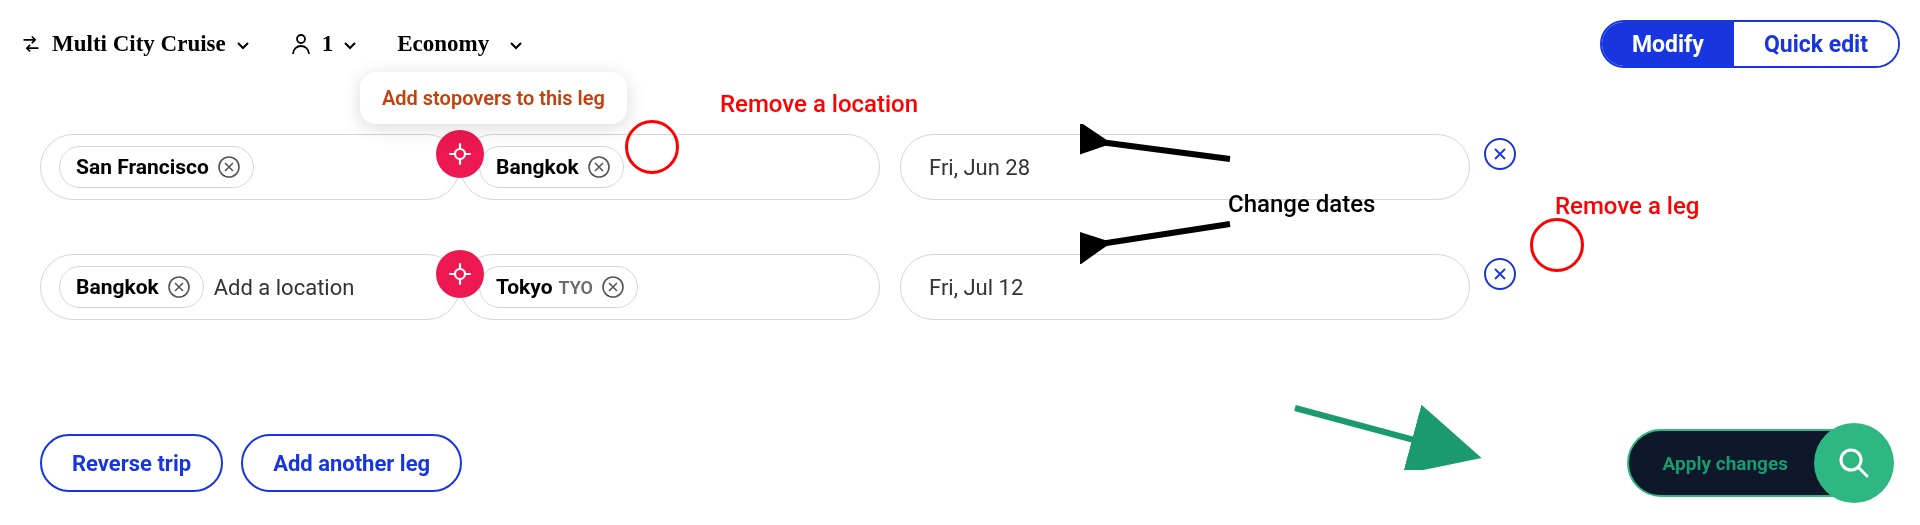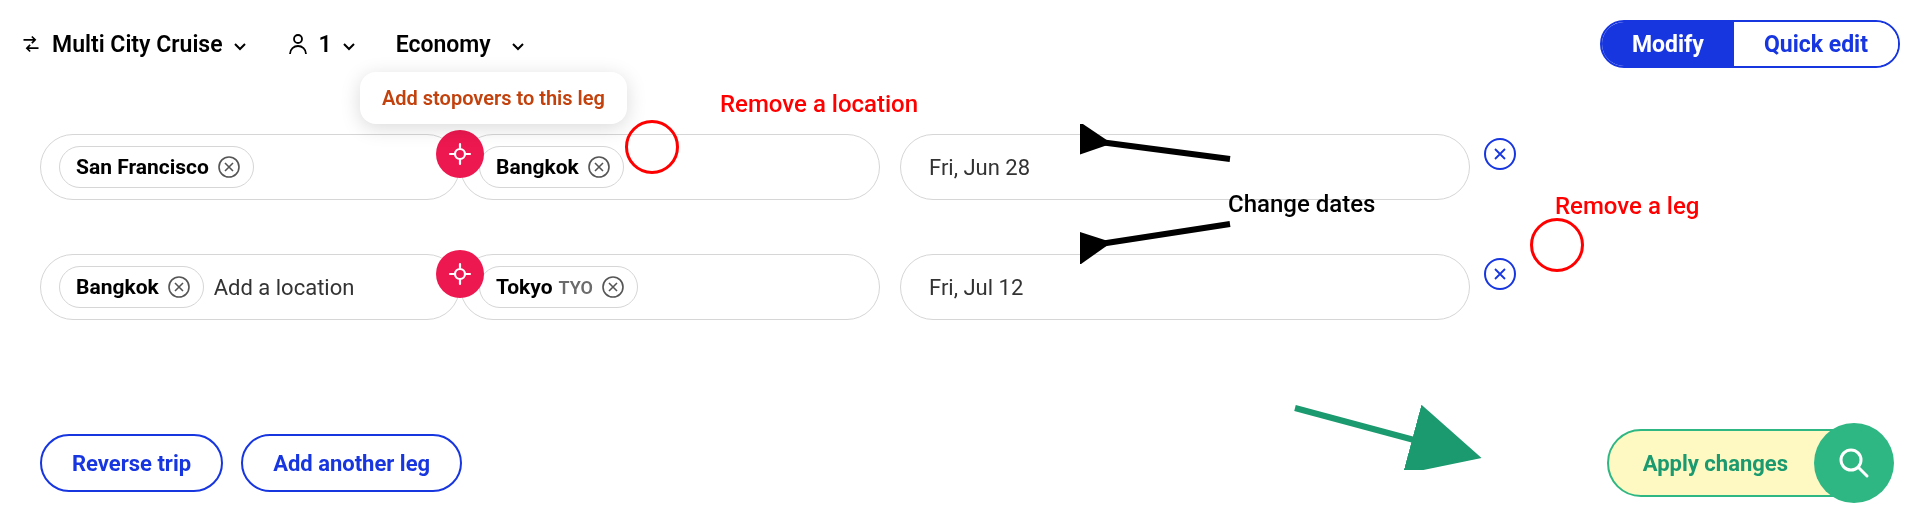--- a/index.html
+++ b/index.html
@@ -32,20 +32,21 @@
     padding: 20px 20px 0 20px;
     font-size: 23px;
     font-weight: 600;
     color: var(--black);
   }
   .tb-group {
     display: inline-flex;
     align-items: center;
     margin-right: 40px;
     cursor: pointer;
+    font-family: Liberation Serif, serif;
   }
   .tb-group .chev {
     margin-left: 10px;
   }
   .tb-icon {
     width: 22px;
     height: 22px;
     margin-right: 10px;
     display: inline-flex;
     align-items: center;
@@ -188,22 +189,22 @@
     height: 54px;
     padding: 0 30px;
     display: inline-flex;
     align-items: center;
     cursor: pointer;
     margin-right: 18px;
   }
   .btn-outline-green {
     border: 2px solid var(--green);
     color: var(--green-text);
-    background: #fef9c3;
-    font-size: 22px;
+    background: #0f172a;
+    font-size: 19px;
     font-weight: 700;
     border-radius: 999px;
     height: 64px;
     padding: 0 90px 0 34px;
     display: inline-flex;
     align-items: center;
     cursor: pointer;
     position: relative;
   }
   .search-fab {

